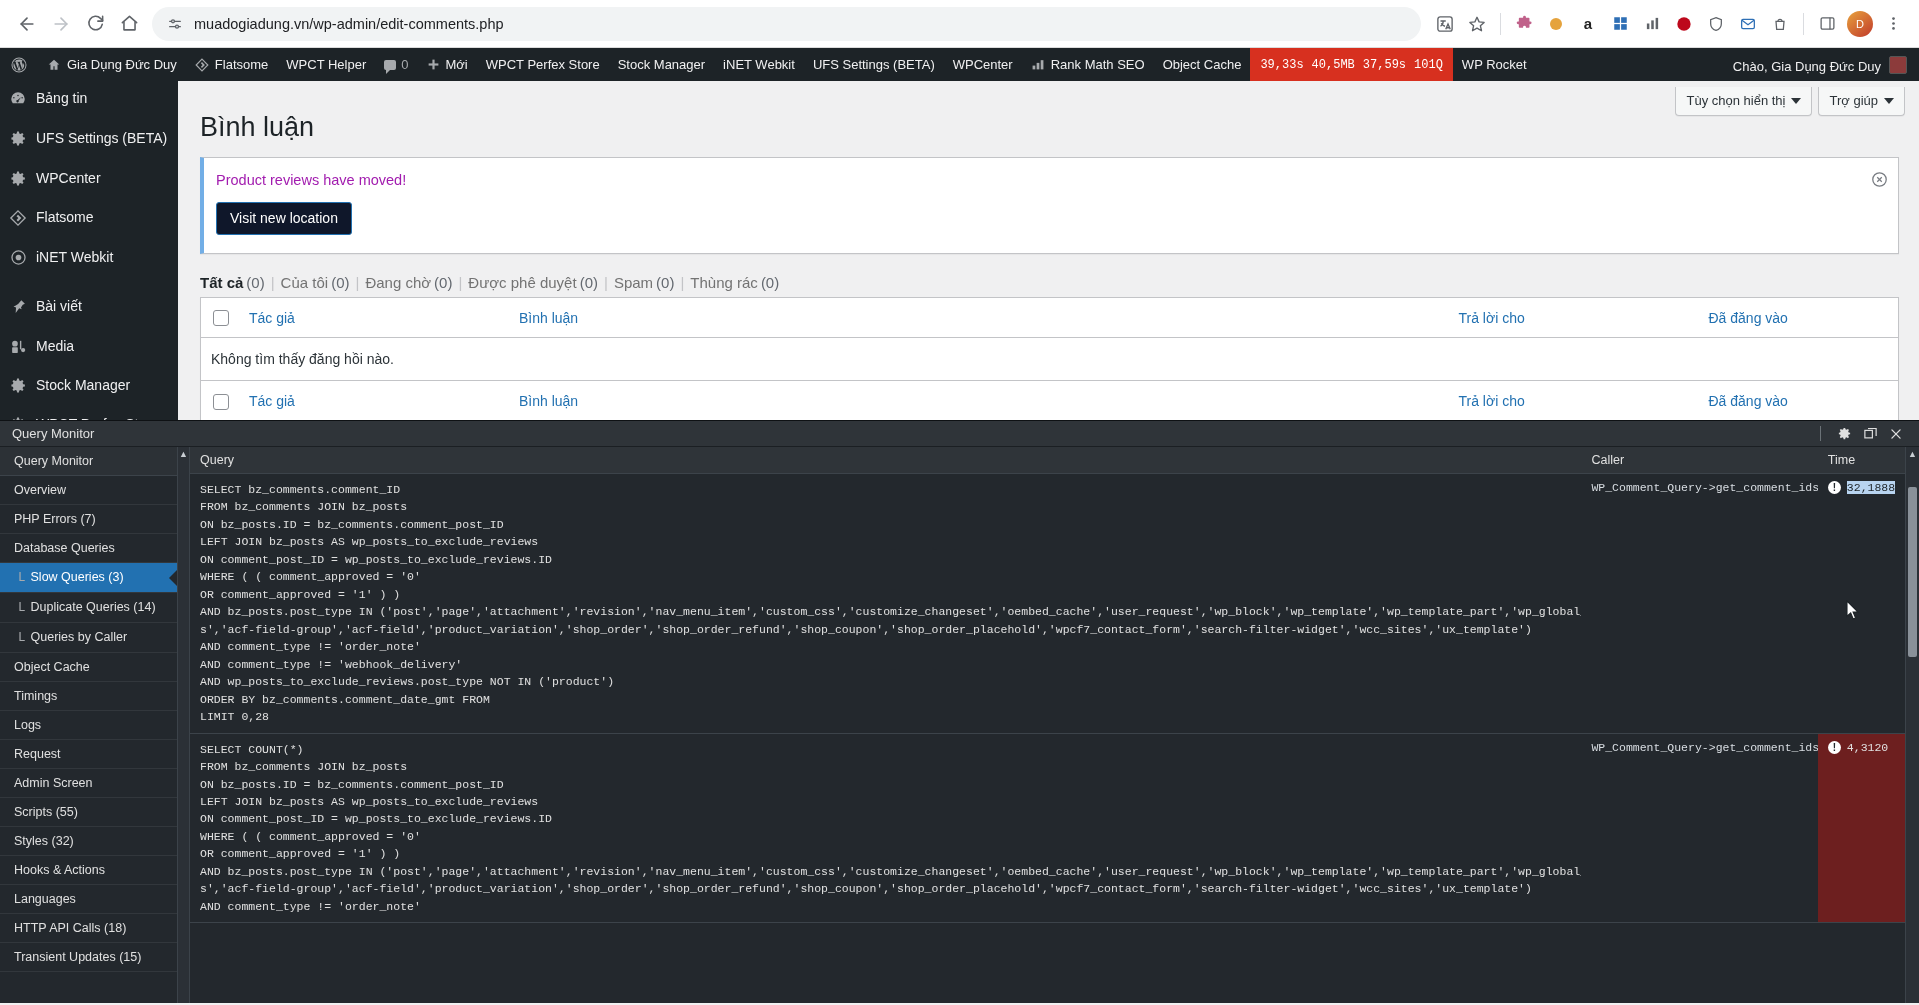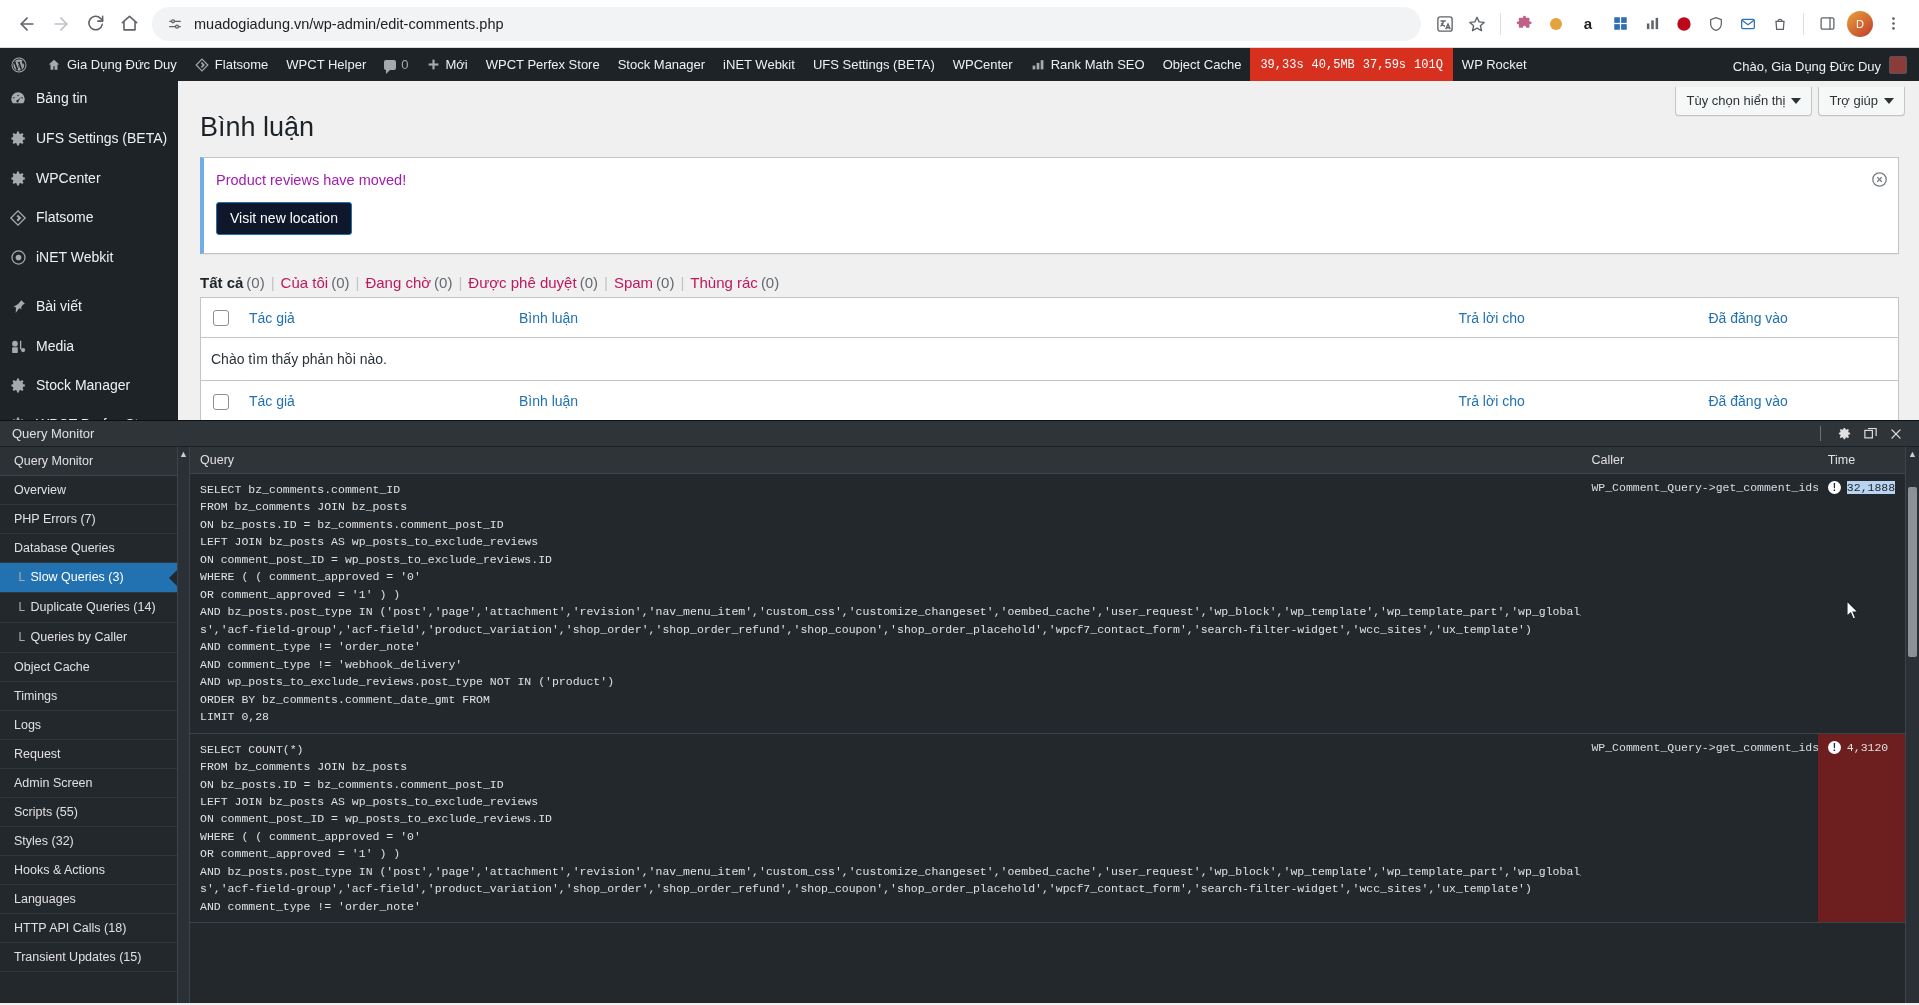--- a/index.html
+++ b/index.html
@@ -219,21 +219,21 @@
     margin: 20px 0 6px;
     padding: 0;
     font-size: 15px;
     color: #2c3338;
     display: flex;
     flex-wrap: wrap;
     align-items: flex-end;
   }
   ul.subsubsub li { margin: 0; display: flex; align-items: center; }
   ul.subsubsub li .sep { color: #c3c4c7; margin: 0 6px; }
-  ul.subsubsub a { color: #be185d; text-decoration: none; cursor: pointer; }
+  ul.subsubsub a { color: #737373; text-decoration: none; cursor: pointer; }
   ul.subsubsub a.current { color: #1d2327; font-weight: 600; }
   ul.subsubsub .count { color: #646970; margin-left: 3px; }
 
   table.wp-list-table {
     width: 100%;
     border-collapse: collapse;
     background: #fff;
     border: 1px solid #c3c4c7;
     box-shadow: 0 1px 1px rgba(0,0,0,.04);
     font-size: 14px;
@@ -793,21 +793,21 @@
               <input type="checkbox" class="wp-cb" style="">
             </th>
             <th class="col-author">Tác giả</th>
             <th>Bình luận</th>
             <th class="col-response">Trả lời cho</th>
             <th class="col-date">Đã đăng vào</th>
           </tr>
         </thead>
         <tbody>
           <tr>
-            <td class="no-items" colspan="5">Chào tìm thấy phản hồi nào.</td>
+            <td class="no-items" colspan="5">Không tìm thấy đăng hồi nào.</td>
           </tr>
         </tbody>
         <tfoot>
           <tr>
             <th class="check-col">
               <input type="checkbox" class="wp-cb" style="">
             </th>
             <th class="col-author">Tác giả</th>
             <th>Bình luận</th>
             <th class="col-response">Trả lời cho</th>

